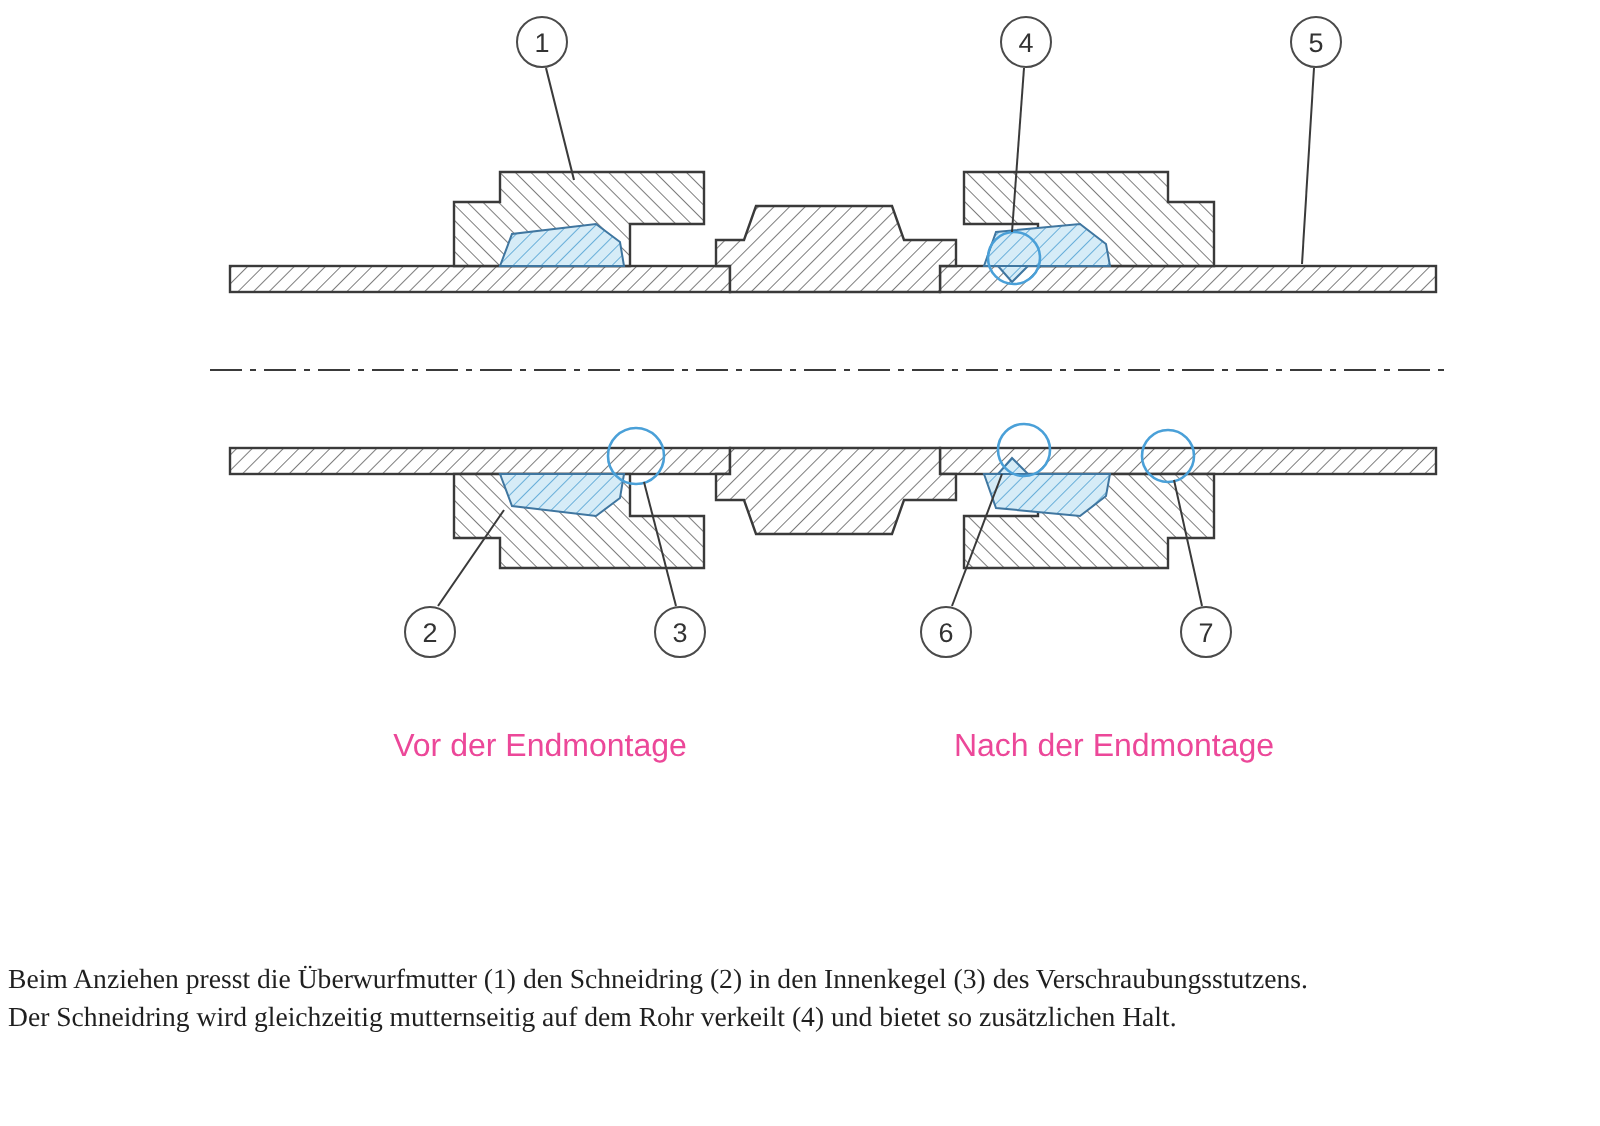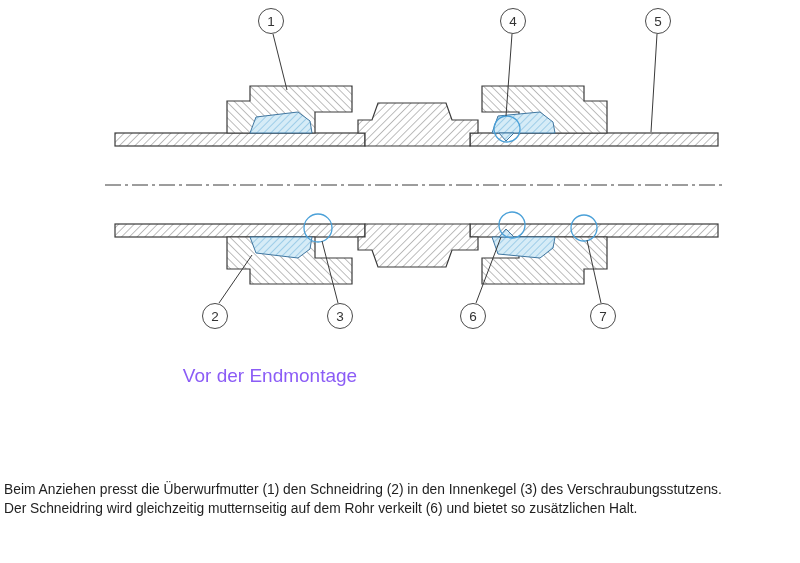--- a/index.html
+++ b/index.html
@@ -9,28 +9,28 @@
     font-family:"Liberation Sans", sans-serif; color:#222222;
   }
   .stage { position:absolute; left:0; top:0; width:800px; height:400px; }
   .drawing { position:absolute; left:0; top:0; }
   .balloon {
     position:absolute; width:26px; height:26px; border:1.4px solid #4a4a4a;
     border-radius:50%; background:#ffffff; display:flex; align-items:center;
     justify-content:center; font-size:13.5px; color:#333333; z-index:2;
   }
   .caption {
-    position:absolute; transform:translateX(-50%); font-size:19px;
-    color:#8b5cf6; white-space:nowrap;
+    position:absolute; transform:translateX(-50%); font-size:16px;
+    color:#ec4899; white-space:nowrap;
   }
   .desc {
     position:absolute; left:4px; top:481px; width:792px;
     font-size:13.8px; line-height:18.6px; color:#1f1f1f;
   }
-  .desc div { white-space:nowrap; }
+  .desc div { white-space:nowrap;font-family:Liberation Serif, serif; }
 </style>
 </head>
 <body>
 
 <div class="stage">
 
   <svg class="drawing" width="800" height="400" viewBox="0 0 800 400" xmlns="http://www.w3.org/2000/svg">
     <defs>
       <pattern id="h1" patternUnits="userSpaceOnUse" width="5.5" height="5.5" patternTransform="rotate(45)">
         <rect width="5.5" height="5.5" fill="#ffffff"></rect>
@@ -118,18 +118,19 @@
       <span>3</span>
     </div>
   <div class="balloon" style="left:460px; top:303px;">
       <span>6</span>
     </div>
   <div class="balloon" style="left:590px; top:303px;">
       <span>7</span>
     </div>
 
   <div class="caption" style="left:270px; top:365px;">Vor der Endmontage</div>
+  <div class="caption" style="left:557px; top:365px;">Nach der Endmontage</div>
 </div>
 
 <div class="desc">
   <div>Beim Anziehen presst die Überwurfmutter (1) den Schneidring (2) in den Innenkegel (3) des Verschraubungsstutzens.</div>
-  <div>Der Schneidring wird gleichzeitig mutternseitig auf dem Rohr verkeilt (6) und bietet so zusätzlichen Halt.</div>
+  <div>Der Schneidring wird gleichzeitig mutternseitig auf dem Rohr verkeilt (4) und bietet so zusätzlichen Halt.</div>
 </div>
 
 </body></html>

